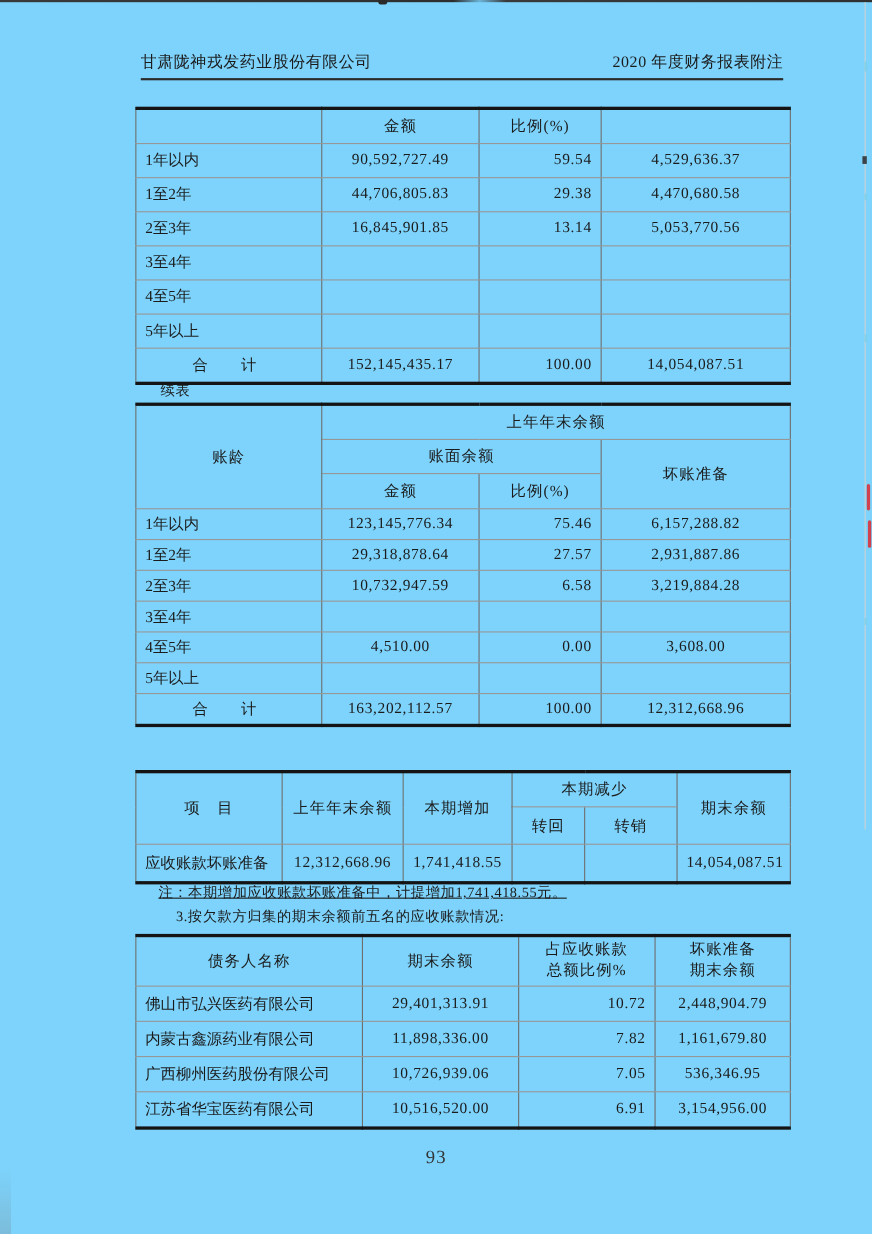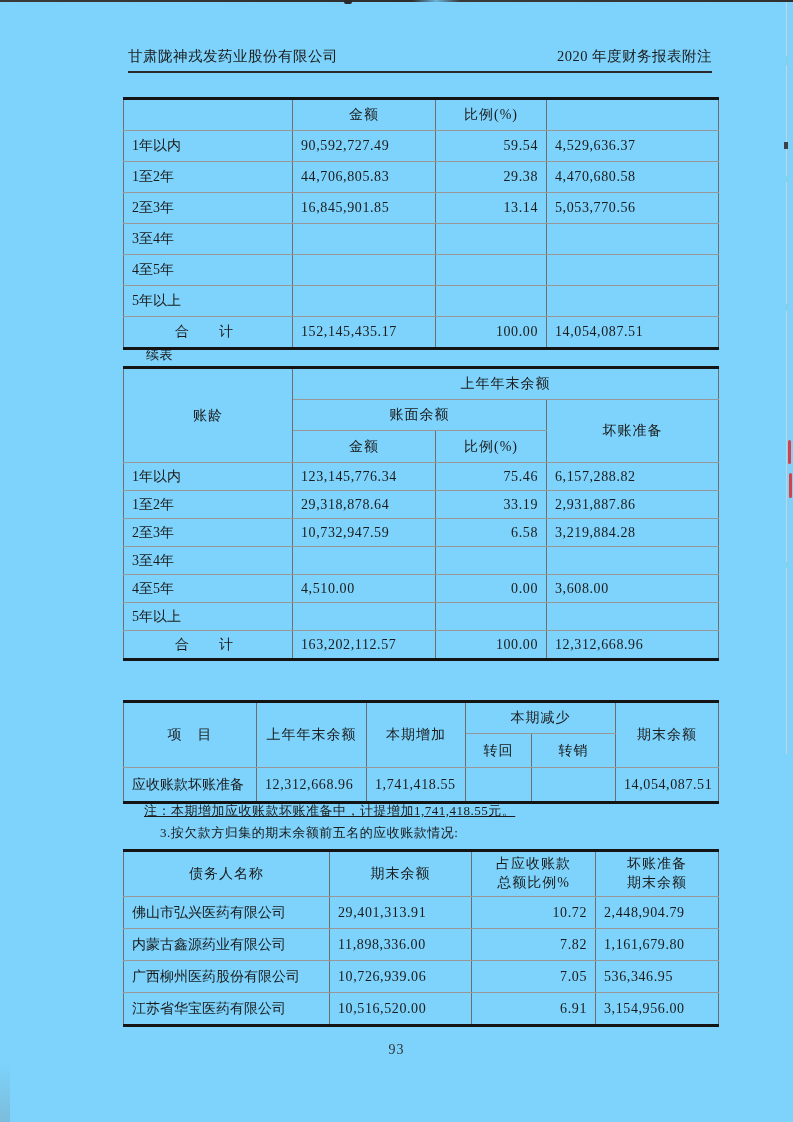--- a/index.html
+++ b/index.html
@@ -25,38 +25,38 @@
     padding-bottom:5px;border-bottom:2px solid #2b2b2b;letter-spacing:.5px;}
 
   
   table.t{position:absolute;left:123px;width:595px;border-collapse:collapse;table-layout:fixed;
     font-size:14px;border:1px solid #5a5a5a;border-top:3px solid #141414;border-bottom:3px solid #141414;}
   table.t td{border-left:1px solid #6e6e6e;border-right:1px solid #6e6e6e;
     border-top:1px solid #979797;border-bottom:1px solid #979797;
     padding:0 8px;overflow:hidden;white-space:nowrap;}
   .t .hd{text-align:center;letter-spacing:1px;}
   .lbl{text-align:left;}
-  .num{text-align:left;letter-spacing:.6px;padding-right:10px;}
+  .num{text-align:center;letter-spacing:.6px;padding-right:10px;}
   .ctr{text-align:right;letter-spacing:.6px;}
   .tot{text-align:center;letter-spacing:8px;}
 
   .t1{top:97px;}  .t1 td{height:30px;}
   .t2{top:366px;} .t2 tr.h1 td{height:30px;} .t2 tr.h2 td{height:30px;}
   .t2 tr.h3 td{height:31px;} .t2 tr.b td{height:27px;}
   .t3{top:700px;} .t3 tr.h1 td{height:30px;} .t3 tr.h2 td{height:33px;} .t3 tr.b td{height:33px;}
   .t4{top:849px;} .t4 tr.h1 td{height:44px;} .t4 tr.b td{height:31px;}
   .two-line{line-height:1.35;}
 
   .txt{position:absolute;font-size:13px;letter-spacing:.5px;white-space:nowrap;}
   .continued{left:146px;top:346px;}
   .sec2{left:160px;top:676px;}
   .note{left:144px;top:802px;text-decoration:underline;}
   .sec3{left:160px;top:824px;}
   .pgnum{position:absolute;left:0;top:1042px;width:793px;text-align:center;
-    font-size:14px;color:#333;letter-spacing:1px;}
+    font-size:17px;color:#333;letter-spacing:1px;}
 </style>
 </head>
 <body>
 
 <div class="page">
 
   <div class="top-edge"></div>
   <div class="top-blob"></div>
   <div class="right-edge"></div>
   <div class="speck-dark"></div>
@@ -156,21 +156,21 @@
     </tr>
     <tr class="b">
       <td class="lbl">1年以内</td>
       <td class="num">123,145,776.34</td>
       <td class="ctr">75.46</td>
       <td class="num">6,157,288.82</td>
     </tr>
     <tr class="b">
       <td class="lbl">1至2年</td>
       <td class="num">29,318,878.64</td>
-      <td class="ctr">33.19</td>
+      <td class="ctr">27.57</td>
       <td class="num">2,931,887.86</td>
     </tr>
     <tr class="b">
       <td class="lbl">2至3年</td>
       <td class="num">10,732,947.59</td>
       <td class="ctr">6.58</td>
       <td class="num">3,219,884.28</td>
     </tr>
     <tr class="b">
       <td class="lbl">3至4年</td>

